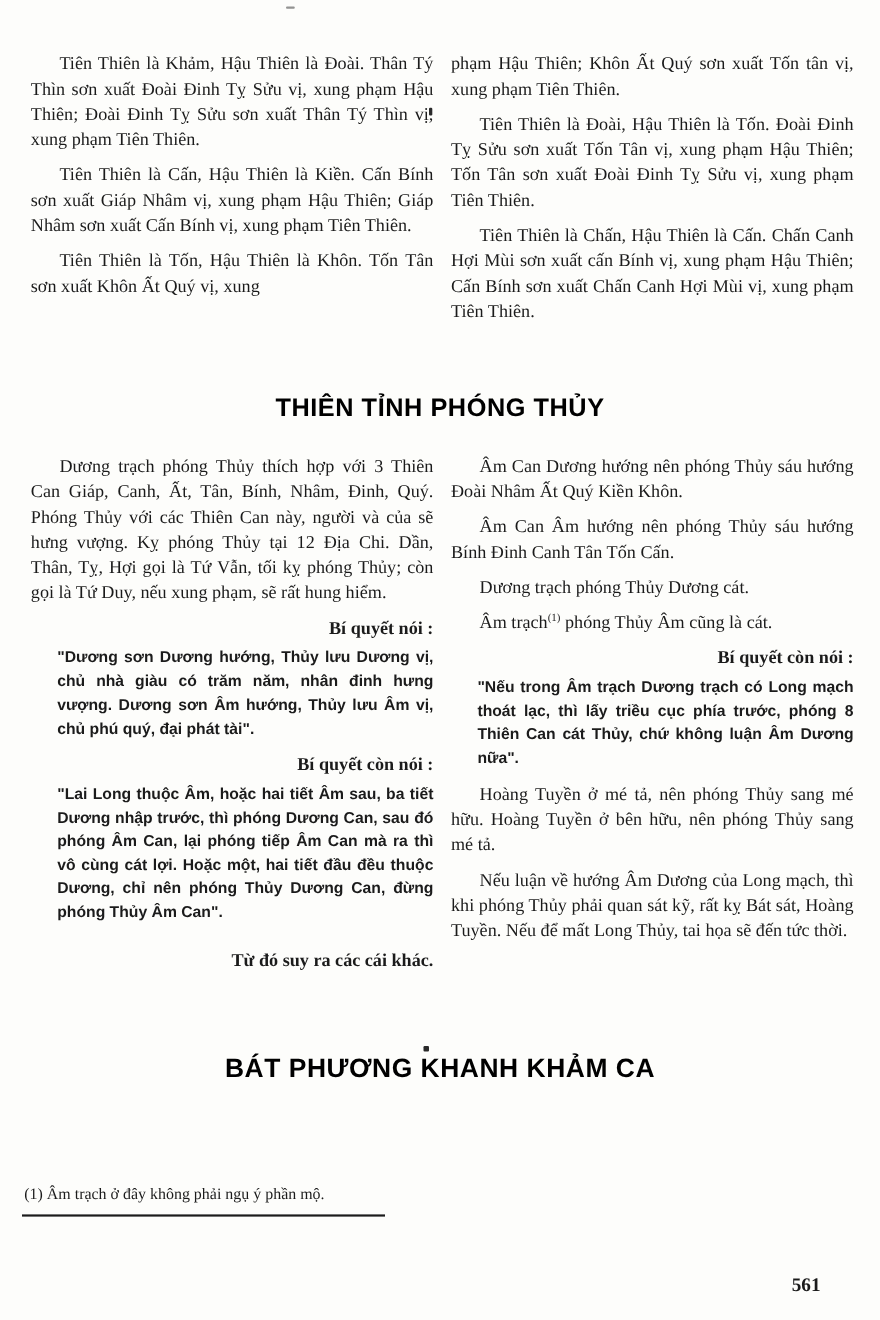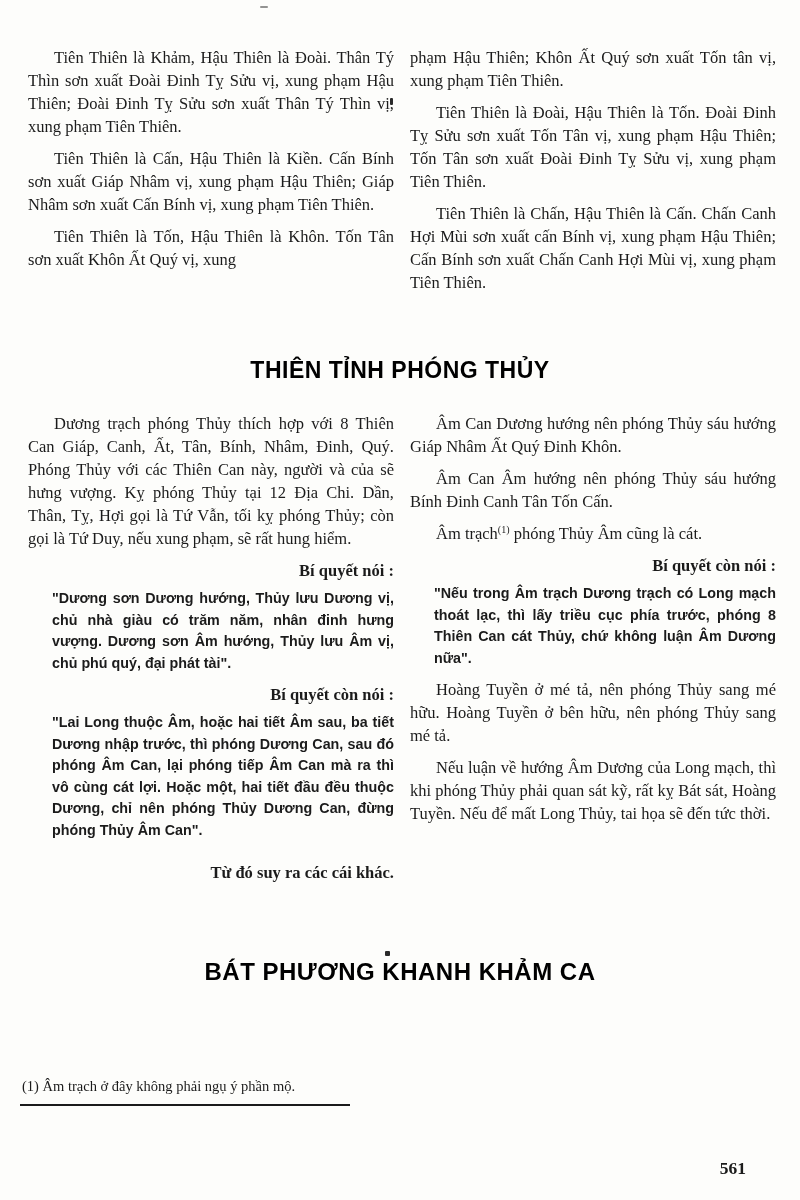--- a/index.html
+++ b/index.html
@@ -135,30 +135,31 @@
       <p class="para cont">phạm Hậu Thiên; Khôn Ất Quý sơn xuất Tốn tân vị, xung phạm Tiên Thiên.</p>
       <p class="para">Tiên Thiên là Đoài, Hậu Thiên là Tốn. Đoài Đinh Tỵ Sửu sơn xuất Tốn Tân vị, xung phạm Hậu Thiên; Tốn Tân sơn xuất Đoài Đinh Tỵ Sửu vị, xung phạm Tiên Thiên.</p>
       <p class="para">Tiên Thiên là Chấn, Hậu Thiên là Cấn. Chấn Canh Hợi Mùi sơn xuất cấn Bính vị, xung phạm Hậu Thiên; Cấn Bính sơn xuất Chấn Canh Hợi Mùi vị, xung phạm Tiên Thiên.</p>
     </div>
   </div>
 
   <h1 class="heading heading1">THIÊN TỈNH PHÓNG THỦY</h1>
 
   <div class="columns section1">
     <div class="col">
-      <p class="para">Dương trạch phóng Thủy thích hợp với 8 Thiên Can Giáp, Canh, Ất, Tân, Bính, Nhâm, Đinh, Quý. Phóng Thủy với các Thiên Can này, người và của sẽ hưng vượng. Kỵ phóng Thủy tại 12 Địa Chi. Dần, Thân, Tỵ, Hợi gọi là Tứ Vẫn, tối kỵ phóng Thủy; còn gọi là Tứ Duy, nếu xung phạm, sẽ rất hung hiểm.</p>
+      <p class="para">Dương trạch phóng Thủy thích hợp với 3 Thiên Can Giáp, Canh, Ất, Tân, Bính, Nhâm, Đinh, Quý. Phóng Thủy với các Thiên Can này, người và của sẽ hưng vượng. Kỵ phóng Thủy tại 12 Địa Chi. Dần, Thân, Tỵ, Hợi gọi là Tứ Vẫn, tối kỵ phóng Thủy; còn gọi là Tứ Duy, nếu xung phạm, sẽ rất hung hiểm.</p>
       <p class="label">Bí quyết nói :</p>
       <p class="quote">"Dương sơn Dương hướng, Thủy lưu Dương vị, chủ nhà giàu có trăm năm, nhân đinh hưng vượng. Dương sơn Âm hướng, Thủy lưu Âm vị, chủ phú quý, đại phát tài".</p>
       <p class="label">Bí quyết còn nói :</p>
       <p class="quote">"Lai Long thuộc Âm, hoặc hai tiết Âm sau, ba tiết Dương nhập trước, thì phóng Dương Can, sau đó phóng Âm Can, lại phóng tiếp Âm Can mà ra thì vô cùng cát lợi. Hoặc một, hai tiết đầu đều thuộc Dương, chỉ nên phóng Thủy Dương Can, đừng phóng Thủy Âm Can".</p>
       <p class="label conclusion">Từ đó suy ra các cái khác.</p>
     </div>
     <div class="col">
-      <p class="para">Âm Can Dương hướng nên phóng Thủy sáu hướng Giáp Nhâm Ất Quý Đinh Khôn.</p>
+      <p class="para">Âm Can Dương hướng nên phóng Thủy sáu hướng Đoài Nhâm Ất Quý Kiền Khôn.</p>
       <p class="para">Âm Can Âm hướng nên phóng Thủy sáu hướng Bính Đinh Canh Tân Tốn Cấn.</p>
+      <p class="para">Dương trạch phóng Thủy Dương cát.</p>
       <p class="para"><span>Âm trạch</span><sup class="fn-ref">(1)</sup><span> phóng Thủy Âm cũng là cát.</span></p>
       <p class="label">Bí quyết còn nói :</p>
       <p class="quote">"Nếu trong Âm trạch Dương trạch có Long mạch thoát lạc, thì lấy triều cục phía trước, phóng 8 Thiên Can cát Thủy, chứ không luận Âm Dương nữa".</p>
       <p class="para">Hoàng Tuyền ở mé tả, nên phóng Thủy sang mé hữu. Hoàng Tuyền ở bên hữu, nên phóng Thủy sang mé tả.</p>
       <p class="para">Nếu luận về hướng Âm Dương của Long mạch, thì khi phóng Thủy phải quan sát kỹ, rất kỵ Bát sát, Hoàng Tuyền. Nếu để mất Long Thủy, tai họa sẽ đến tức thời.</p>
     </div>
   </div>
 
   <span class="ink-speck speck-a"></span>
 

